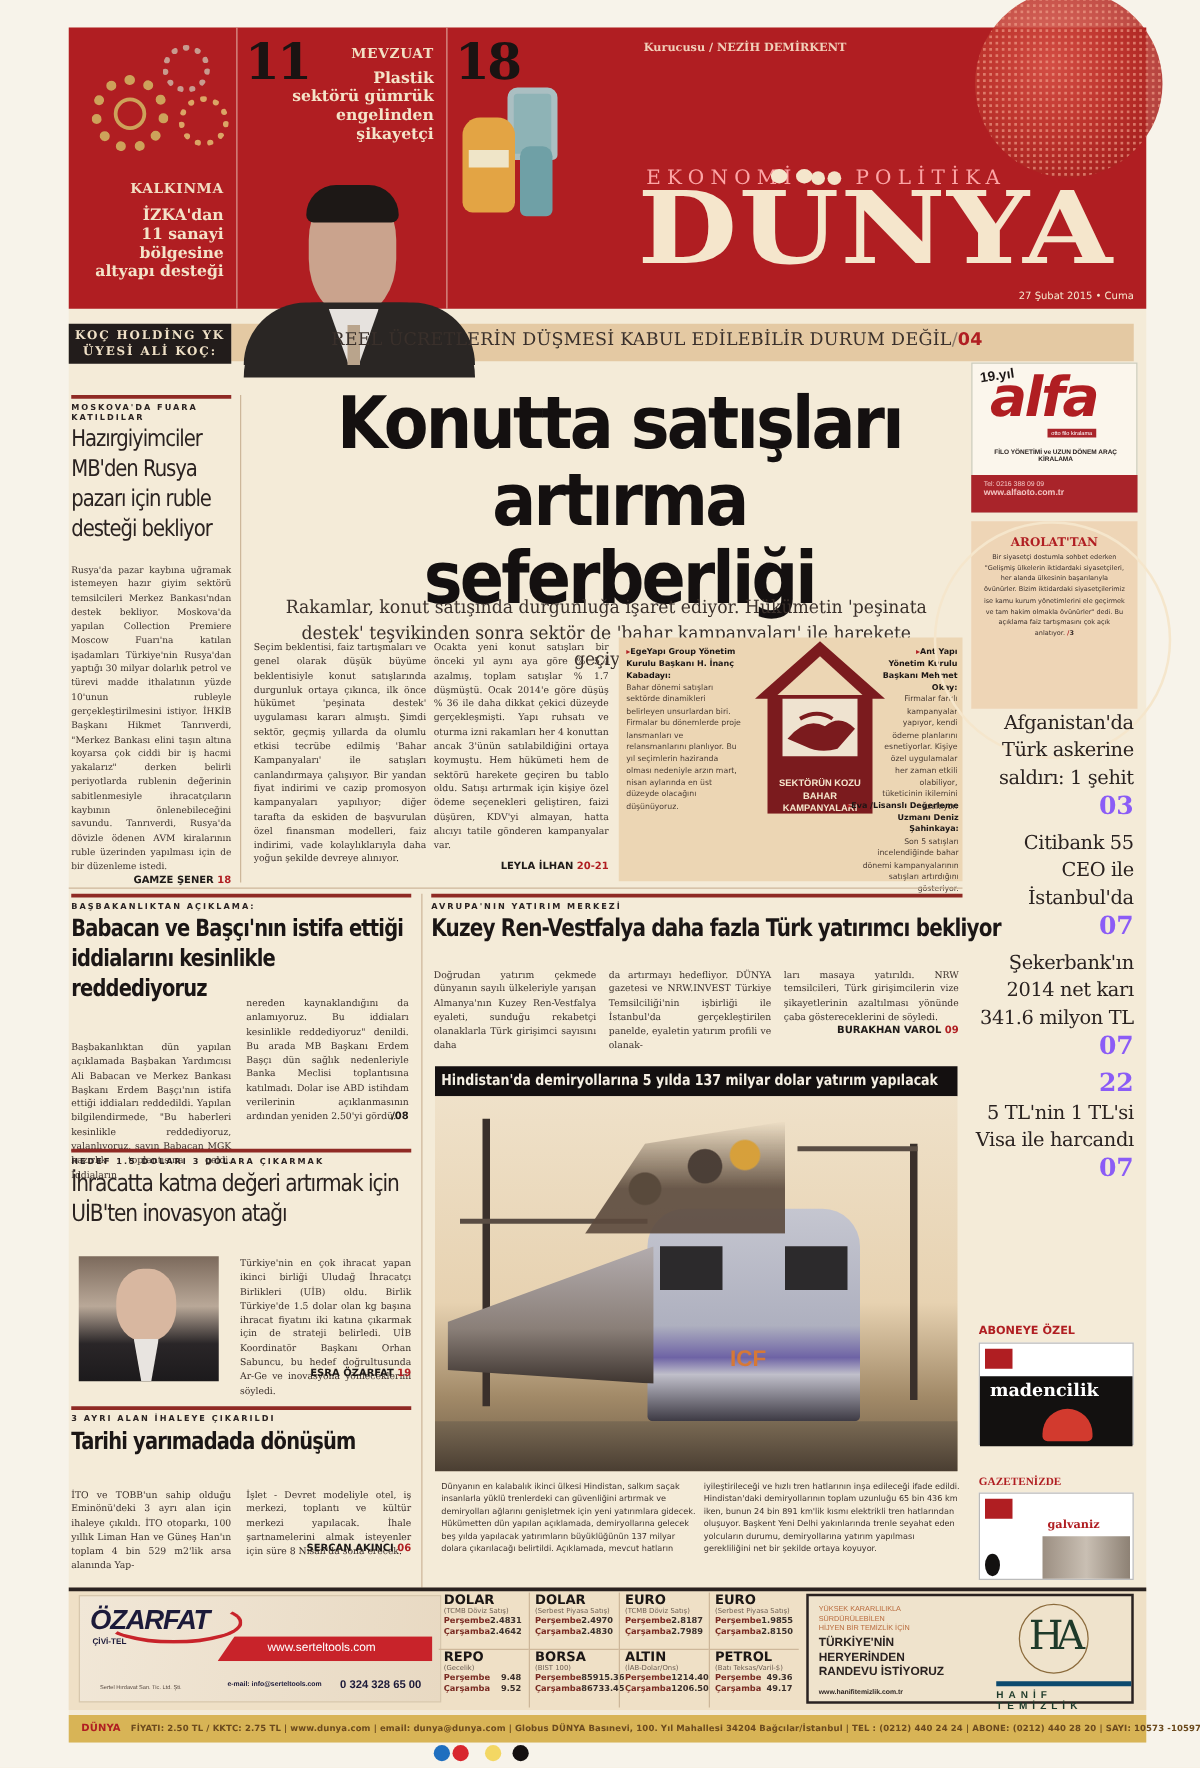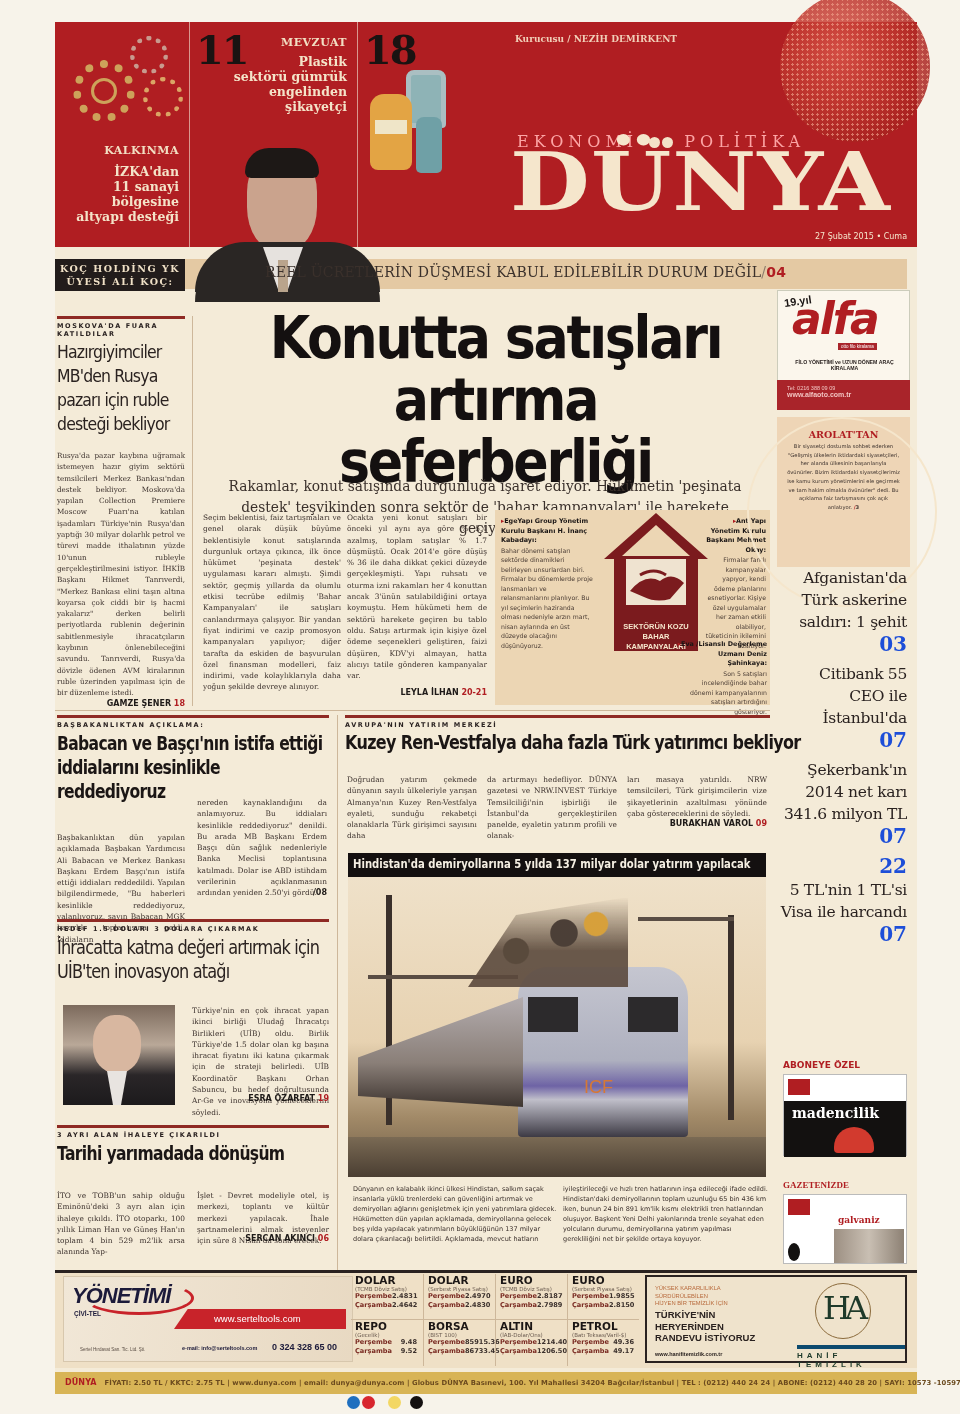--- a/index.html
+++ b/index.html
@@ -58,21 +58,21 @@
   .quote-b .arr { color: #b01e22; }
   .quote-n { font-family: "DejaVu Sans", sans-serif; font-size: 6.2px; line-height: 9.5px; color: #4a3c34; }
 
   
   .ad-alfa { left: 722px; top: 268px; width: 133px; height: 120px; background: #fbf6ec; border: 1px solid #ccb; }
   .alfa-logo { font-family: "DejaVu Sans", sans-serif; font-weight: bold; font-style: italic; font-size: 44px; color: #b01e22; letter-spacing: -2px; }
   .alfa-red { left: 722px; top: 358px; width: 133px; height: 30px; background: #a9242a; }
   .arolat { left: 722px; top: 395px; width: 133px; height: 150px; background: #eed5b6; }
   .right-list { left: 725px; top: 545px; width: 127px; }
   .right-item { font-family: "DejaVu Serif", serif; font-size: 15.5px; line-height: 22px; color: #2a2220; text-align: right; letter-spacing: -0.3px; }
-  .right-pg { font-family: "DejaVu Serif", serif; font-weight: 900; font-size: 20px; color: #1d4ed8; text-align: right; line-height: 22px; margin-bottom: 8px; }
+  .right-pg { font-family: "DejaVu Serif", serif; font-weight: 900; font-size: 20px; color: #8b5cf6; text-align: right; line-height: 22px; margin-bottom: 8px; }
 
   .abone { left: 728px; top: 1038px; width: 124px; }
   .abone-title { font-family: "DejaVu Sans", sans-serif; font-weight: bold; font-size: 9px; color: #b01e22; }
   .mini-paper { background: #fff; border: 1px solid #bbb; }
   .mini-black { background: #131110; }
 
   
   .train-bar { left: 293px; top: 831px; width: 418px; height: 24px; background: #141010; }
   .train-bar-text { font-family: "DejaVu Sans", sans-serif; font-weight: bold; font-size: 12px; color: #f5efe3; padding: 4px 6px; white-space: nowrap; transform: scaleX(0.84); transform-origin: left; }
   .train-photo { left: 293px; top: 855px; width: 418px; height: 300px; background: linear-gradient(180deg, #efe1c9 0%, #e7d2b1 55%, #a28a68 80%, #6b5a45 100%); overflow: hidden; }
@@ -310,34 +310,34 @@
   <div class="abs train-photo">
 
     <div class="abs" style="left:38px;top:18px;width:6px;height:230px;background:#3a302b;"></div>
     <div class="abs" style="left:20px;top:98px;width:150px;height:4px;background:#5a4d44;"></div>
     <div class="abs" style="left:380px;top:38px;width:6px;height:205px;background:#3a302b;"></div>
     <div class="abs" style="left:290px;top:40px;width:96px;height:4px;background:#5a4d44;"></div>
 
     <div class="abs" style="left:170px;top:90px;width:170px;height:170px;background:linear-gradient(180deg,#c5c6d0 0%,#aeb0bf 55%,#6e63a5 70%,#c0bfca 78%,#3d3a44 100%);border-radius:30px 30px 4px 4px;"></div>
     <div class="abs" style="left:180px;top:120px;width:50px;height:35px;background:#2c2a2c;"></div>
     <div class="abs" style="left:280px;top:120px;width:50px;height:35px;background:#2c2a2c;"></div>
-    <div class="abs sans" style="left:236px;top:200px;font-weight:normal;font-size:18px;color:#d67836;">ICF</div>
+    <div class="abs sans" style="left:236px;top:200px;font-weight:bold;font-size:18px;color:#d67836;">ICF</div>
     <div class="abs" style="left:10px;top:120px;width:165px;height:110px;background:linear-gradient(180deg,#b3acae,#8a7f78 60%,#3e3530);clip-path:polygon(0 55%,100% 0,100% 100%,0 90%);"></div>
 
     <div class="abs" style="left:120px;top:20px;width:160px;height:90px;background:radial-gradient(circle at 30% 60%,#4a3a2e 10%,transparent 11%),radial-gradient(circle at 60% 40%,#3a2e28 12%,transparent 13%),radial-gradient(circle at 80% 30%,#d49a2d 8%,transparent 9%),linear-gradient(180deg,transparent 0%,#5b4a3d 60%);opacity:0.9;clip-path:polygon(30% 20%,100% 0,100% 100%,0 100%);"></div>
 
     <div class="abs" style="left:0;top:260px;width:418px;height:40px;background:linear-gradient(180deg,#7a6a54,#4a3e32);"></div>
   </div>
   <div class="abs cond" style="left:298px;top:1162px;width:205px;font-size:6.5px;line-height:10px;color:#3b302c;">Dünyanın en kalabalık ikinci ülkesi Hindistan, salkım saçak insanlarla yüklü trenlerdeki can güvenliğini artırmak ve demiryolları ağlarını genişletmek için yeni yatırımlara gidecek. Hükümetten dün yapılan açıklamada, demiryollarına gelecek beş yılda yapılacak yatırımların büyüklüğünün 137 milyar dolara çıkarılacağı belirtildi. Açıklamada, mevcut hatların</div>
   <div class="abs cond" style="left:508px;top:1162px;width:205px;font-size:6.5px;line-height:10px;color:#3b302c;">iyileştirileceği ve hızlı tren hatlarının inşa edileceği ifade edildi. Hindistan'daki demiryollarının toplam uzunluğu 65 bin 436 km iken, bunun 24 bin 891 km'lik kısmı elektrikli tren hatlarından oluşuyor. Başkent Yeni Delhi yakınlarında trenle seyahat eden yolcuların durumu, demiryollarına yatırım yapılması gerekliliğini net bir şekilde ortaya koyuyor.</div>
 
   <div class="abs bottom-band"></div>
 
   <div class="abs ad-akdeniz">
-    <div class="abs sans" style="left:8px;top:6px;font-weight:900;font-style:italic;font-size:22px;color:#1c1a3a;letter-spacing:-1px;">YÖNETİMİ</div>
+    <div class="abs sans" style="left:8px;top:6px;font-weight:900;font-style:italic;font-size:22px;color:#1c1a3a;letter-spacing:-1px;">ÖZARFAT</div>
     <div class="abs" style="left:20px;top:4px;width:110px;height:34px;border:3px solid #c8232a;border-radius:50%;border-left-color:transparent;border-top-color:transparent;"></div>
     <div class="abs sans" style="left:10px;top:33px;font-weight:bold;font-size:6.5px;color:#1c1a3a;">ÇİVİ-TEL</div>
     <div class="abs" style="left:110px;top:32px;width:172px;height:20px;background:#c8232a;clip-path:polygon(8% 0,100% 0,100% 100%,0 100%);"></div>
     <div class="abs sans" style="left:150px;top:36px;font-size:9.5px;color:#fff;">www.serteltools.com</div>
     <div class="abs sans" style="left:16px;top:70px;font-size:4.5px;color:#5a4d44;">Sertel Hırdavat San. Tic. Ltd. Şti.</div>
     <div class="abs sans" style="left:118px;top:68px;font-size:5.5px;font-weight:bold;color:#1c1a3a;">e-mail: info@serteltools.com</div>
     <div class="abs sans" style="left:208px;top:65px;font-size:9px;font-weight:bold;color:#1c1a3a;">0 324 328 65 00</div>
   </div>
 
   <div class="abs mkt" style="left:296px;top:1252px;width:290px;height:92px;display:grid;grid-template-columns:repeat(4,72px);grid-template-rows:46px 46px;">

